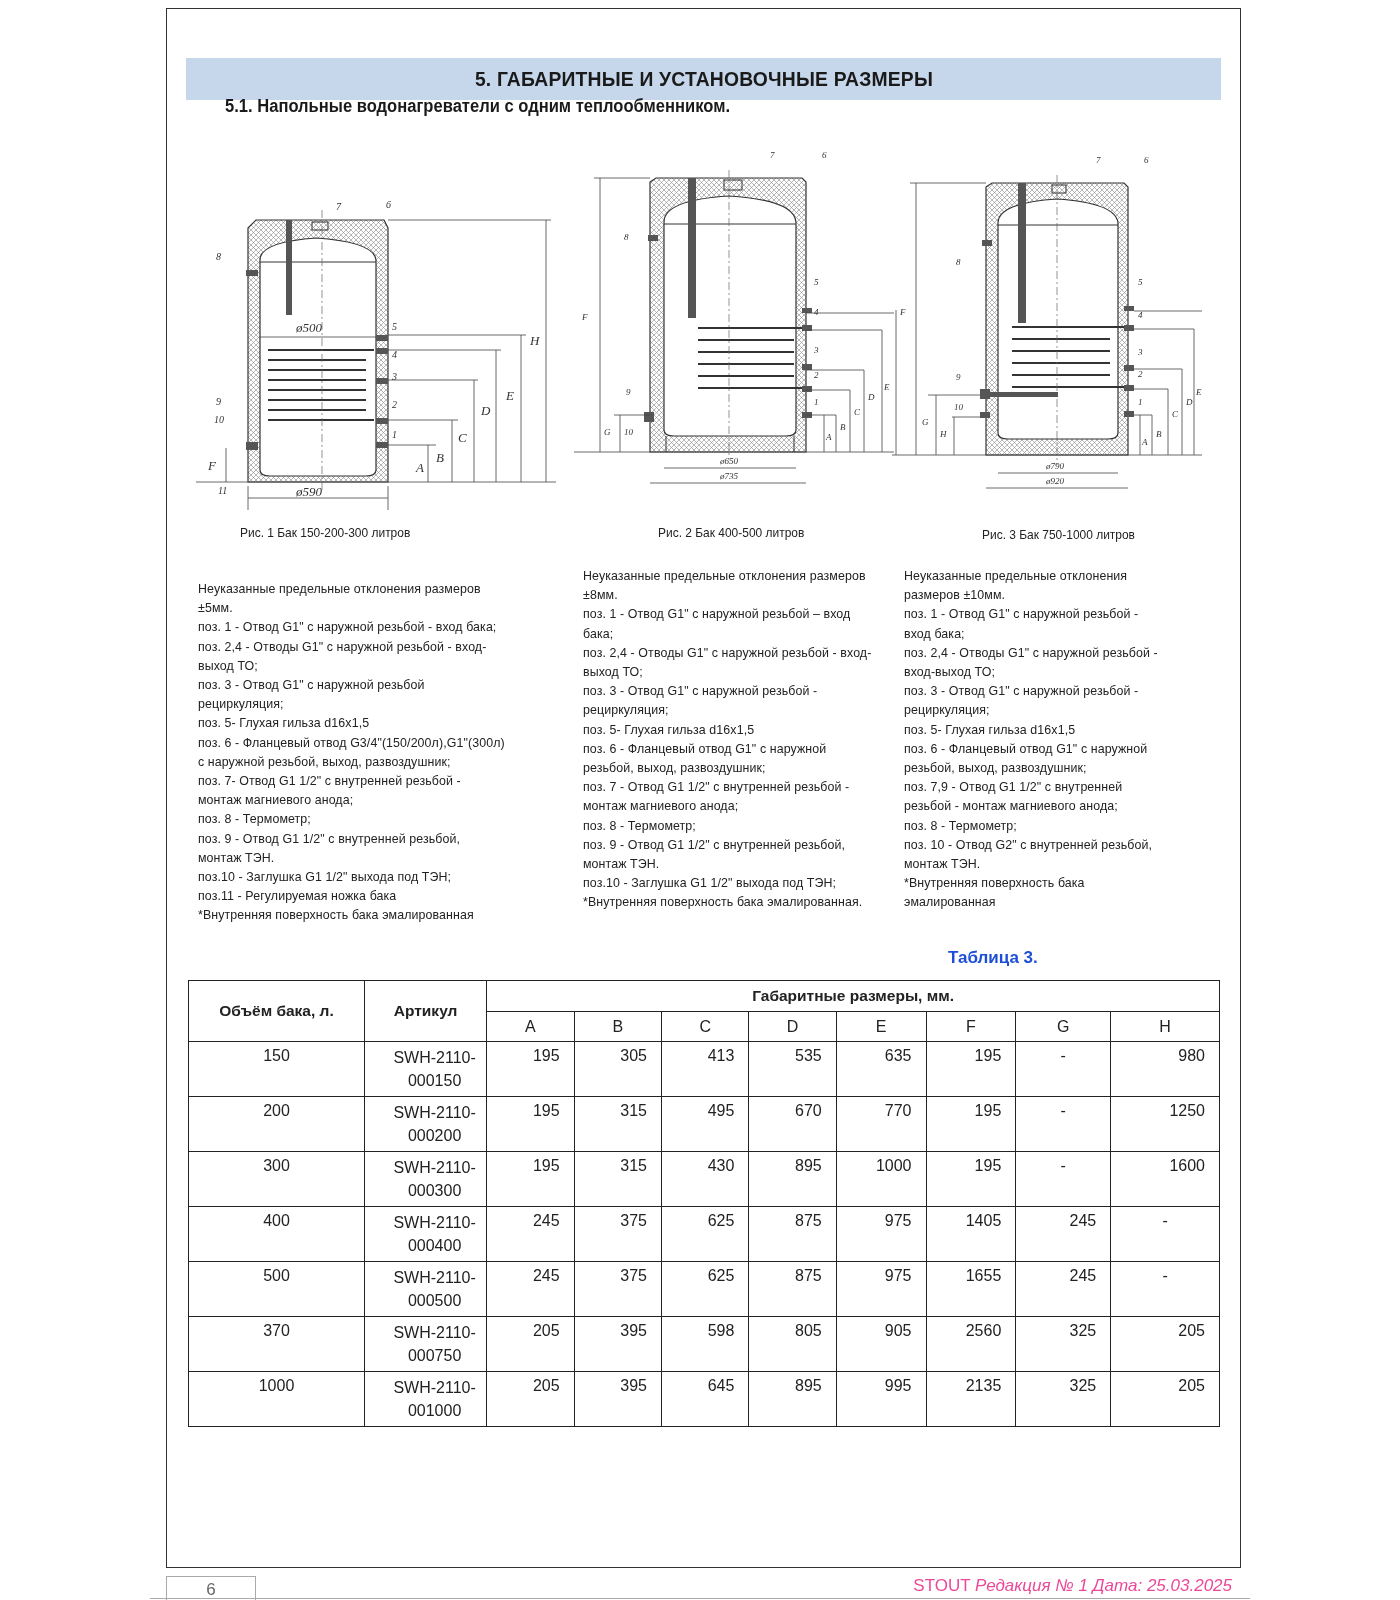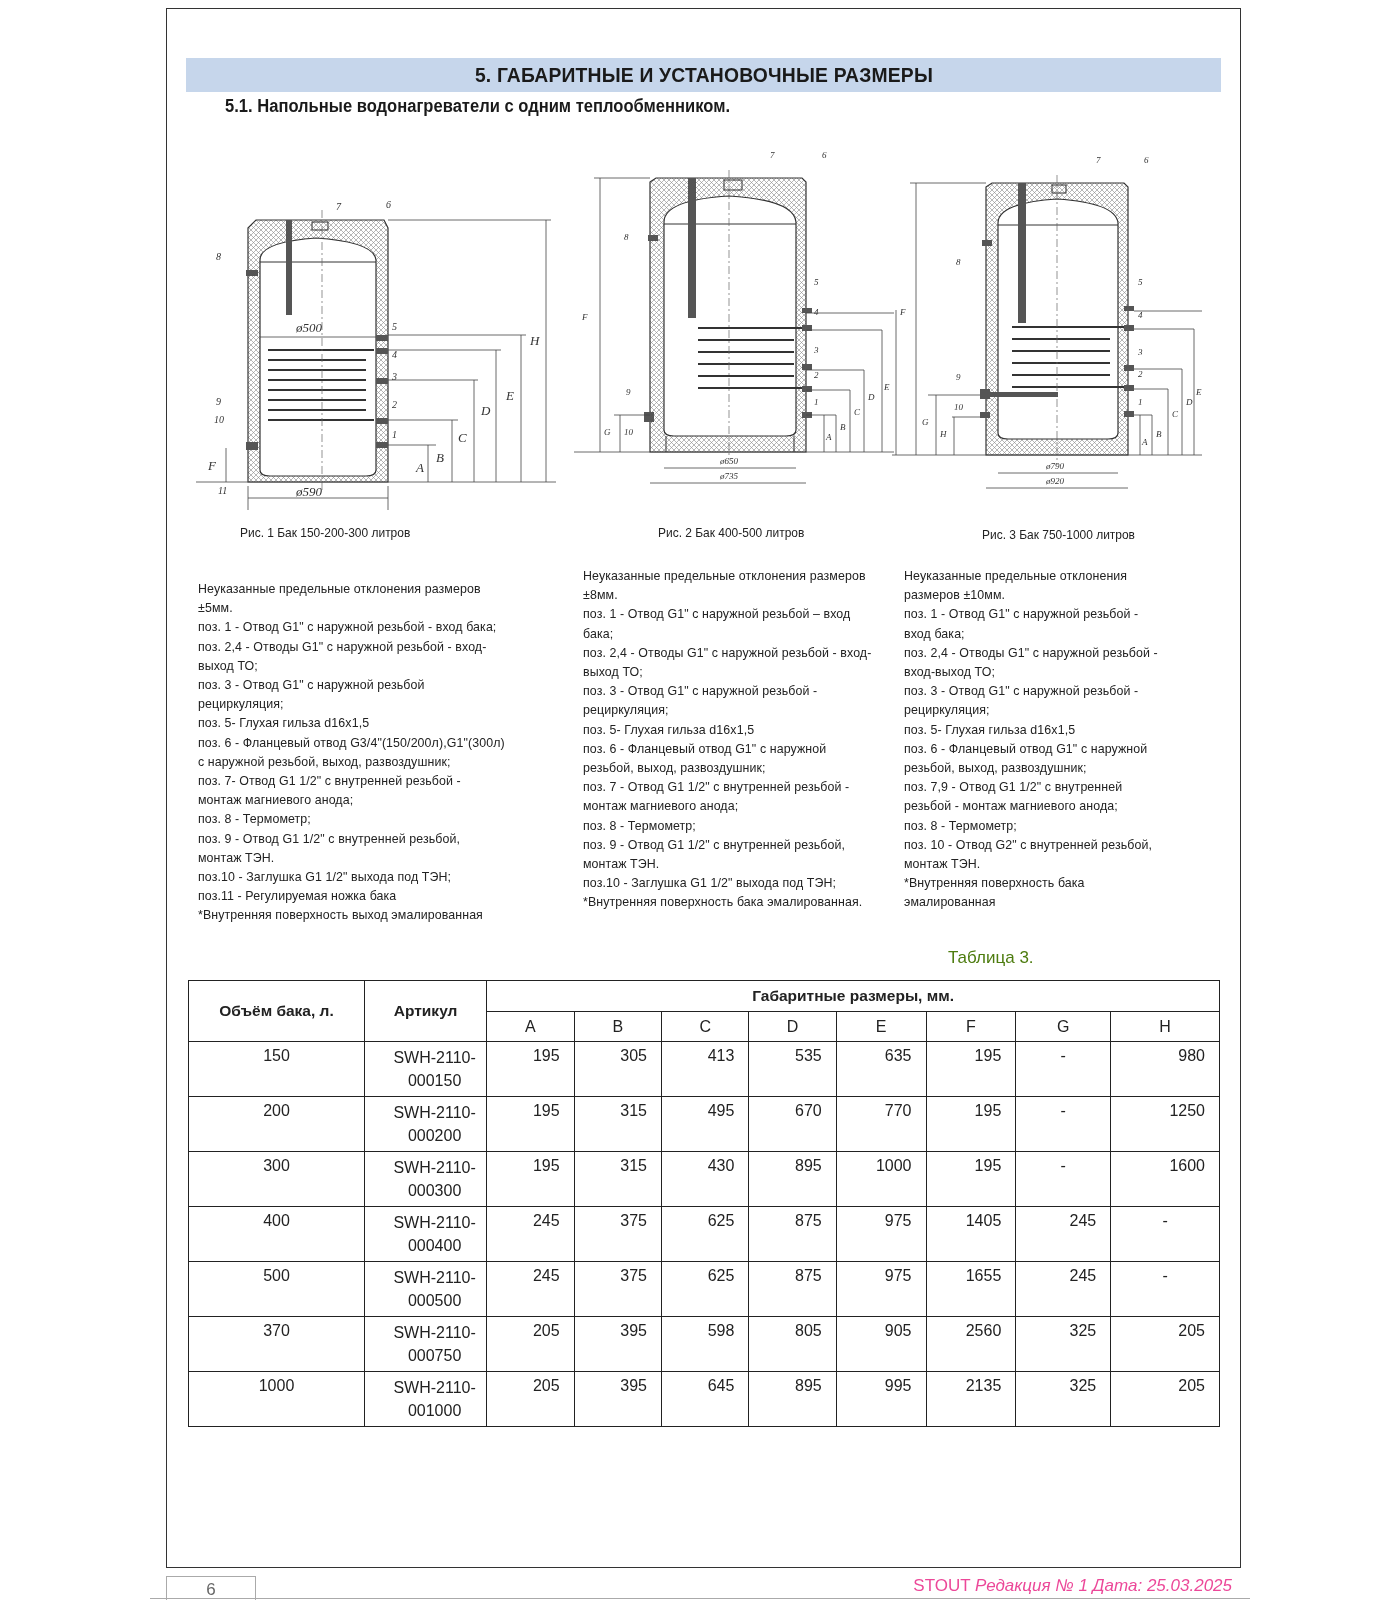--- a/index.html
+++ b/index.html
@@ -5,42 +5,42 @@
     * { box-sizing: border-box; margin: 0; padding: 0; }
     body {
       width: 1400px; height: 1600px; background: #ffffff; position: relative;
       font-family: "Liberation Sans", sans-serif; color: #1a1a1a; overflow: hidden;
     }
     .page-frame {
       position: absolute; left: 166px; top: 8px; width: 1075px; height: 1560px;
       border: 1.5px solid #333;
     }
     .section-bar {
-      position: absolute; left: 186px; top: 58px; width: 1035px; height: 34px;
+      position: absolute; left: 186px; top: 58px; width: 1035px; height: 42px;
       background: #c6d6eb; display: flex; align-items: center; justify-content: center;
     }
     .section-title {
       font-family: "Liberation Sans", sans-serif; font-weight: bold; font-size: 21px;
       letter-spacing: 0.2px; transform: scaleX(0.92);
     }
     .subtitle {
       position: absolute; left: 225px; top: 96px; font-weight: bold; font-size: 18px;
       transform: scaleX(0.92); transform-origin: left;
     }
     .figure { position: absolute; }
     .figure svg { display: block; }
     .caption {
       position: absolute; font-size: 13px; color: #222; transform: scaleX(0.92); transform-origin: left;
     }
     .notes {
       position: absolute; font-size: 12.4px; line-height: 19.2px; color: #222; letter-spacing: 0.1px;
     }
     .notes div { white-space: nowrap; }
     .table-caption {
-      position: absolute; left: 948px; top: 948px; font-size: 17px; color: #4d7c0f;
+      position: absolute; left: 948px; top: 948px; font-size: 17px; color: #1d4ed8; font-weight: bold;
     }
     table.dims {
       position: absolute; left: 188px; top: 980px; width: 1032px;
       border-collapse: collapse; font-size: 16px; color: #222;
     }
     table.dims td, table.dims th {
       border: 1.3px solid #222; font-weight: normal;
     }
     table.dims th.hdr { font-weight: bold; font-size: 15.5px; }
     table.dims .sub th { height: 30px; text-align: center; font-size: 16px; }
@@ -312,21 +312,21 @@
   <div>поз. 5- Глухая гильза d16x1,5</div>
   <div>поз. 6 - Фланцевый отвод G3/4"(150/200л),G1"(300л)</div>
   <div>с наружной резьбой, выход, развоздушник;</div>
   <div>поз. 7- Отвод G1 1/2" с внутренней резьбой -</div>
   <div>монтаж магниевого анода;</div>
   <div>поз. 8 - Термометр;</div>
   <div>поз. 9 - Отвод G1 1/2" с внутренней резьбой,</div>
   <div>монтаж ТЭН.</div>
   <div>поз.10 - Заглушка G1 1/2" выхода под ТЭН;</div>
   <div>поз.11 - Регулируемая ножка бака</div>
-  <div>*Внутренняя поверхность выход эмалированная</div>
+  <div>*Внутренняя поверхность бака эмалированная</div>
 </div>
 
 <div class="notes" style="left:583px; top:567px;">
   <div>Неуказанные предельные отклонения размеров</div>
   <div>±8мм.</div>
   <div>поз. 1 - Отвод G1" с наружной резьбой – вход</div>
   <div>бака;</div>
   <div>поз. 2,4 - Отводы G1" с наружной резьбой - вход-</div>
   <div>выход ТО;</div>
   <div>поз. 3 - Отвод G1" с наружной резьбой -</div>

